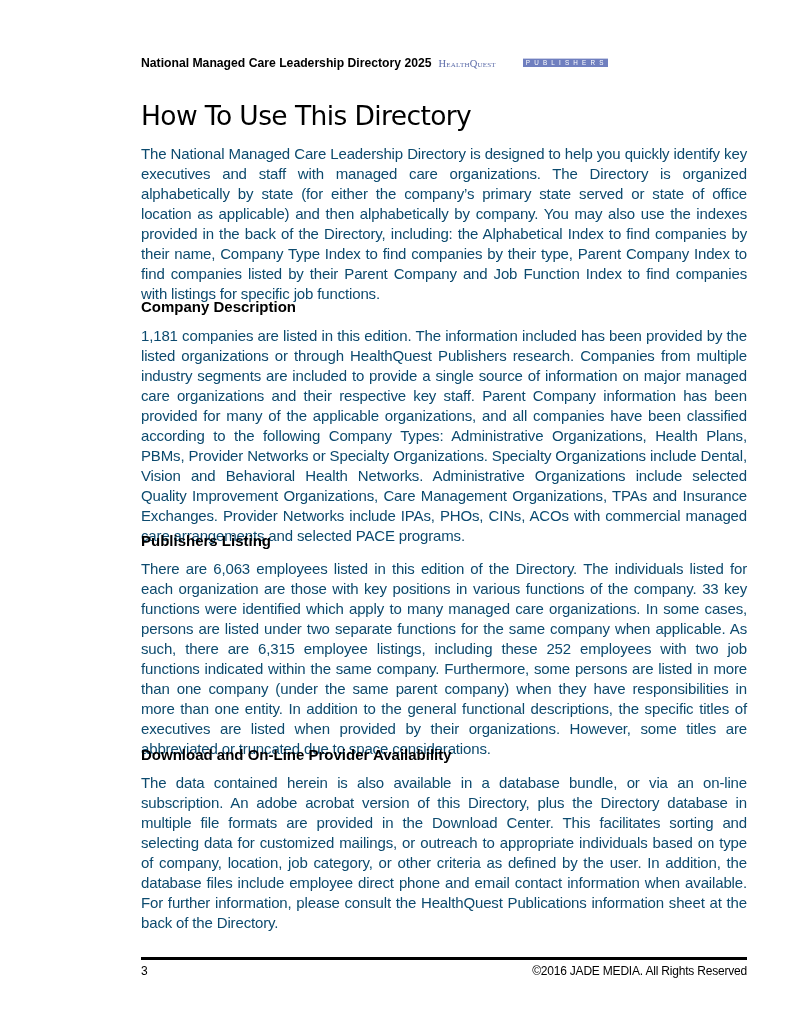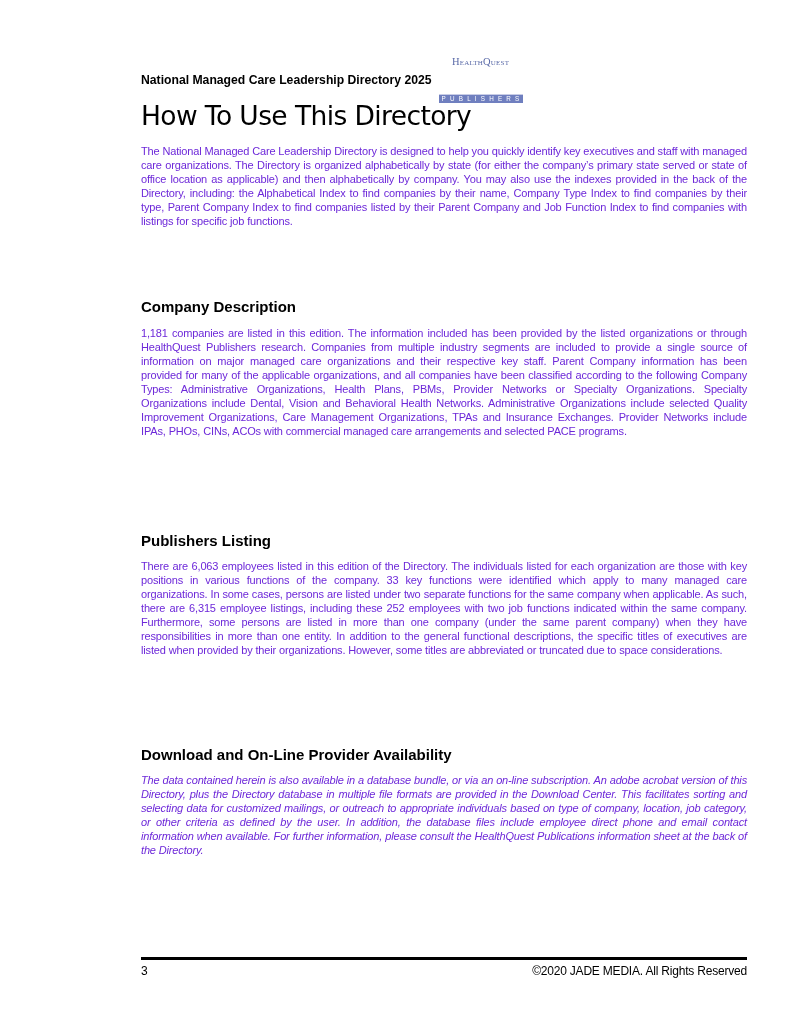--- a/index.html
+++ b/index.html
@@ -1,37 +1,37 @@
 <!DOCTYPE html>
 <html><head>
   <meta charset="utf-8">
   <style>
     html, body { margin: 0; padding: 0; background: #ffffff; }
     body { width: 791px; height: 1024px; position: relative; overflow: hidden; color: #000; }
     .page { position: absolute; left: 0; top: 0; width: 791px; height: 1024px; margin-left: 48px; }
 
     .running-header { position: absolute; left: 93px; top: 56px; display: flex; align-items: center; }
     .running-title { font-family: "Liberation Sans", sans-serif; font-weight: bold; font-size: 12.2px; color: #000; white-space: nowrap; }
-    .logo { margin-left: 7px; width: 84px; display: flex; flex-direction: column; align-items: stretch; gap: 27px; }
+    .logo { margin-left: 7px; width: 84px; display: flex; flex-direction: row; align-items: stretch; gap: 27px; }
     .logo-top { font-family: "Liberation Serif", serif; font-size: 10.5px; color: #5a6aa8; letter-spacing: 0.2px; text-align: center; line-height: 11px; font-variant: small-caps; }
     .logo-bottom { background: #6f7fbf; color: #ffffff; font-family: "Liberation Sans", sans-serif; font-size: 6.3px; letter-spacing: 4.2px; text-align: center; line-height: 8px; height: 8px; padding-left: 3px; border-top: 1px solid #c8cde6; }
 
     .page-title { position: absolute; left: 93px; top: 96px; font-family: "DejaVu Sans", sans-serif; font-weight: normal; font-size: 26.5px; letter-spacing: -0.6px; margin: 0; line-height: 40px; color: #000; }
 
     .section { position: absolute; left: 93px; width: 606px; }
     .section h2 { font-family: "Liberation Sans", sans-serif; font-weight: bold; font-size: 15px; margin: 0; line-height: 24px; color: #000; }
-    .section p { font-family: "Liberation Sans", sans-serif; font-size: 11px; line-height: 14px; text-align: justify; margin: 0; color: #6d28d9; letter-spacing: -0.15px; }
+    .section p { font-family: "Liberation Sans", sans-serif; font-size: 15px; line-height: 20px; text-align: justify; margin: 0; color: #0c4a6e; letter-spacing: -0.15px; }
 
     #intro { top: 144px; }
     #company { top: 295px; }
     #company p { margin-top: 7px; }
     #executive { top: 529px; }
     #executive p { margin-top: 6px; }
     #download { top: 743px; }
-    #download p { margin-top: 6px; font-style: italic; }
+    #download p { margin-top: 6px; }
 
     .footer-rule { position: absolute; left: 93px; top: 957px; width: 606px; height: 3px; background: #000; }
     .footer-page { position: absolute; left: 93px; top: 964px; font-family: "Liberation Sans", sans-serif; font-size: 12px; }
     .footer-copy { position: absolute; right: 92px; top: 964px; font-family: "Liberation Sans", sans-serif; font-size: 12px; letter-spacing: -0.2px; }
   </style>
 </head>
 <body>
 
 <div class="page">
 
@@ -59,15 +59,15 @@
     <p>There are 6,063 employees listed in this edition of the Directory. The individuals listed for each organization are those with key positions in various functions of the company. 33 key functions were identified which apply to many managed care organizations.  In some cases, persons are listed under two separate functions for the same company when applicable. As such, there are 6,315 employee listings, including these 252 employees with two job functions indicated within the same company. Furthermore, some persons are listed in more than one company (under the same parent company) when they have responsibilities in more than one entity. In addition to the general functional descriptions, the specific titles of executives are listed when provided by their organizations. However, some titles are abbreviated or truncated due to space considerations.</p>
   </div>
 
   <div class="section" id="download">
     <h2>Download and On-Line Provider Availability</h2>
     <p>The data contained herein is also available in a database bundle, or via an on-line subscription. An adobe acrobat version of this Directory, plus the Directory database in multiple file formats are provided in the Download Center. This facilitates sorting and selecting data for customized mailings, or outreach to appropriate individuals based on type of company, location, job category, or other criteria as defined by the user. In addition, the database files include employee direct phone and email contact information when available. For further information, please consult the HealthQuest Publications information sheet at the back of the Directory.</p>
   </div>
 
   <div class="footer-rule"></div>
   <span class="footer-page">3</span>
-  <span class="footer-copy">©2020 JADE MEDIA. All Rights Reserved</span>
+  <span class="footer-copy">©2016 JADE MEDIA. All Rights Reserved</span>
 
 </div>
 
 </body></html>

